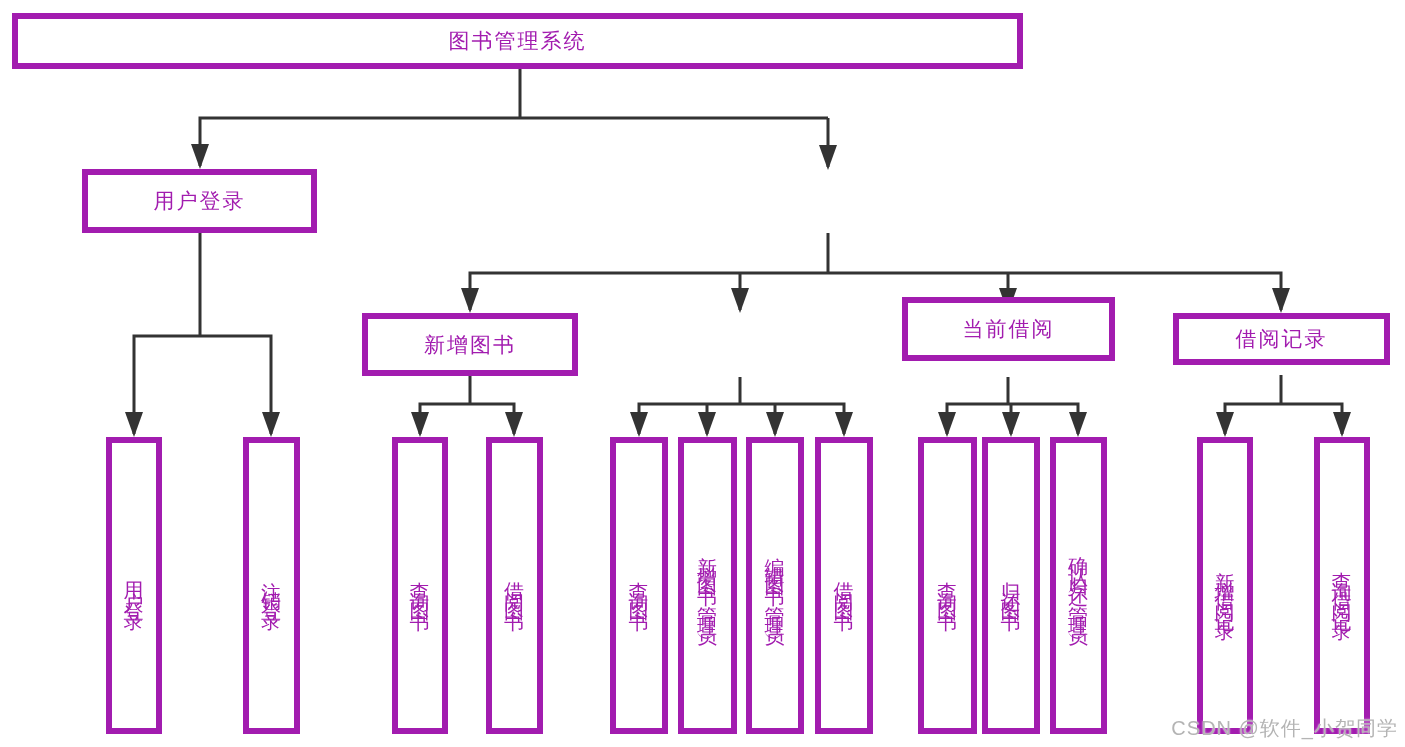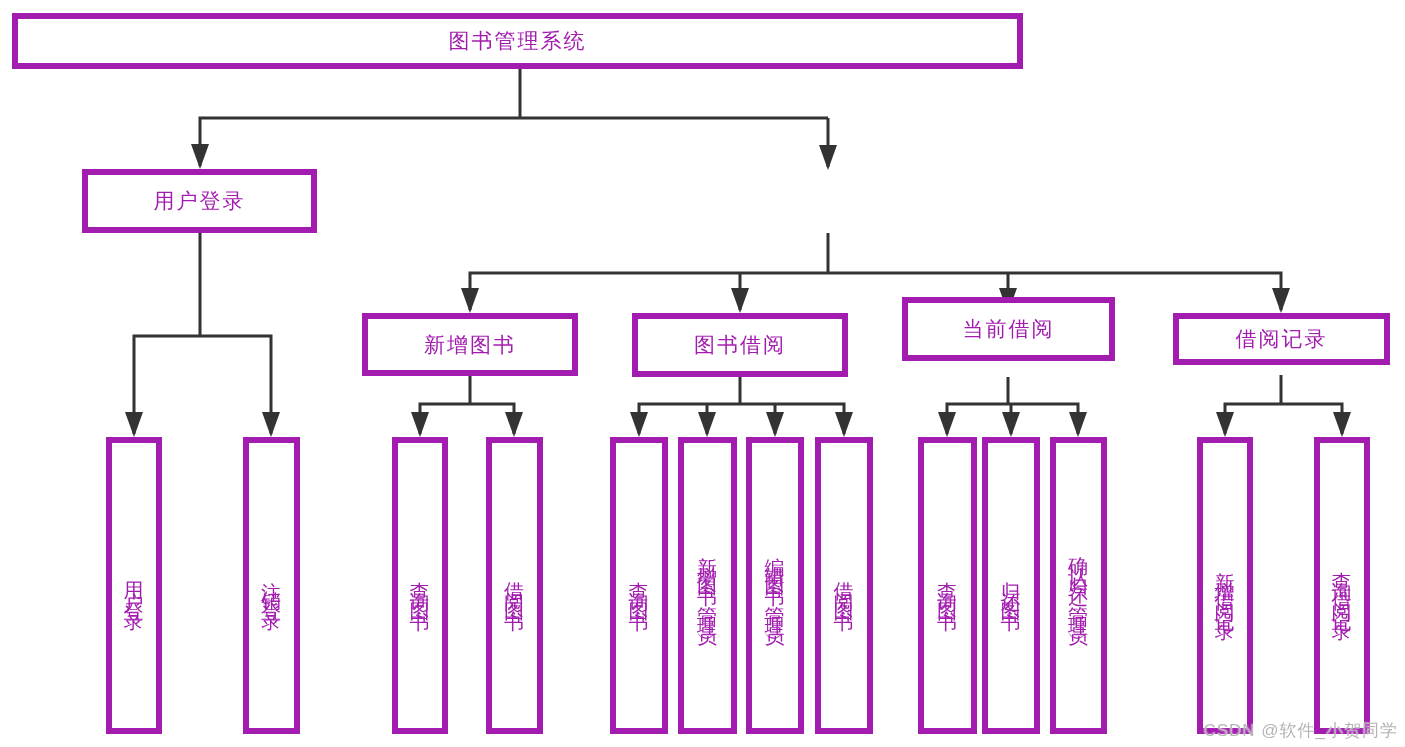--- a/index.html
+++ b/index.html
@@ -12,21 +12,21 @@
     position:absolute;background:#ffffff;border:6px solid #a21caf;
     box-sizing:border-box;display:flex;align-items:center;justify-content:center;
     color:#a21caf;
   }
   .hlabel{font-size:21px;letter-spacing:2px;white-space:nowrap;}
   .vleaf > span{
     writing-mode:vertical-rl;text-orientation:mixed;
     font-size:20px;letter-spacing:10px;line-height:1.3;white-space:nowrap;
   }
   .watermark{
-    position:absolute;right:7px;bottom:5px;font-size:17px;letter-spacing:1px;
+    position:absolute;right:7px;bottom:5px;font-size:20px;letter-spacing:1px;
     color:#b4b4b4;text-shadow:0 0 2px #ffffff;white-space:nowrap;z-index:5;
   }
 </style>
 </head>
 <body>
 
 <div class="canvas">
 
   <svg class="connectors" viewBox="0 0 1405 747" xmlns="http://www.w3.org/2000/svg">
     <g stroke="#333333" stroke-width="3" fill="none">
@@ -83,21 +83,20 @@
       <polygon points="1216,412 1234,412 1225,437"></polygon>
       <polygon points="1333,412 1351,412 1342,437"></polygon>
     </g>
   </svg>
 
   <div class="box hlabel" style="left:12px;top:13px;width:1011px;height:56px;">图书管理系统</div>
 
   <div class="box hlabel" style="left:82px;top:169px;width:235px;height:64px;">用户登录</div>
 
   <div class="box hlabel" style="left:362px;top:313px;width:216px;height:63px;">新增图书</div>
-  <div class="box hlabel" style="left:632px;top:313px;width:216px;height:64px;">图书借阅</div>
   <div class="box hlabel" style="left:902px;top:297px;width:213px;height:64px;">当前借阅</div>
   <div class="box hlabel" style="left:1173px;top:313px;width:217px;height:52px;">借阅记录</div>
 
   <div class="box vleaf" style="left:106px;top:437px;width:56px;height:297px;">
     <span>用户登录</span>
   </div>
   <div class="box vleaf" style="left:243px;top:437px;width:57px;height:297px;">
     <span>注销登录</span>
   </div>
 

